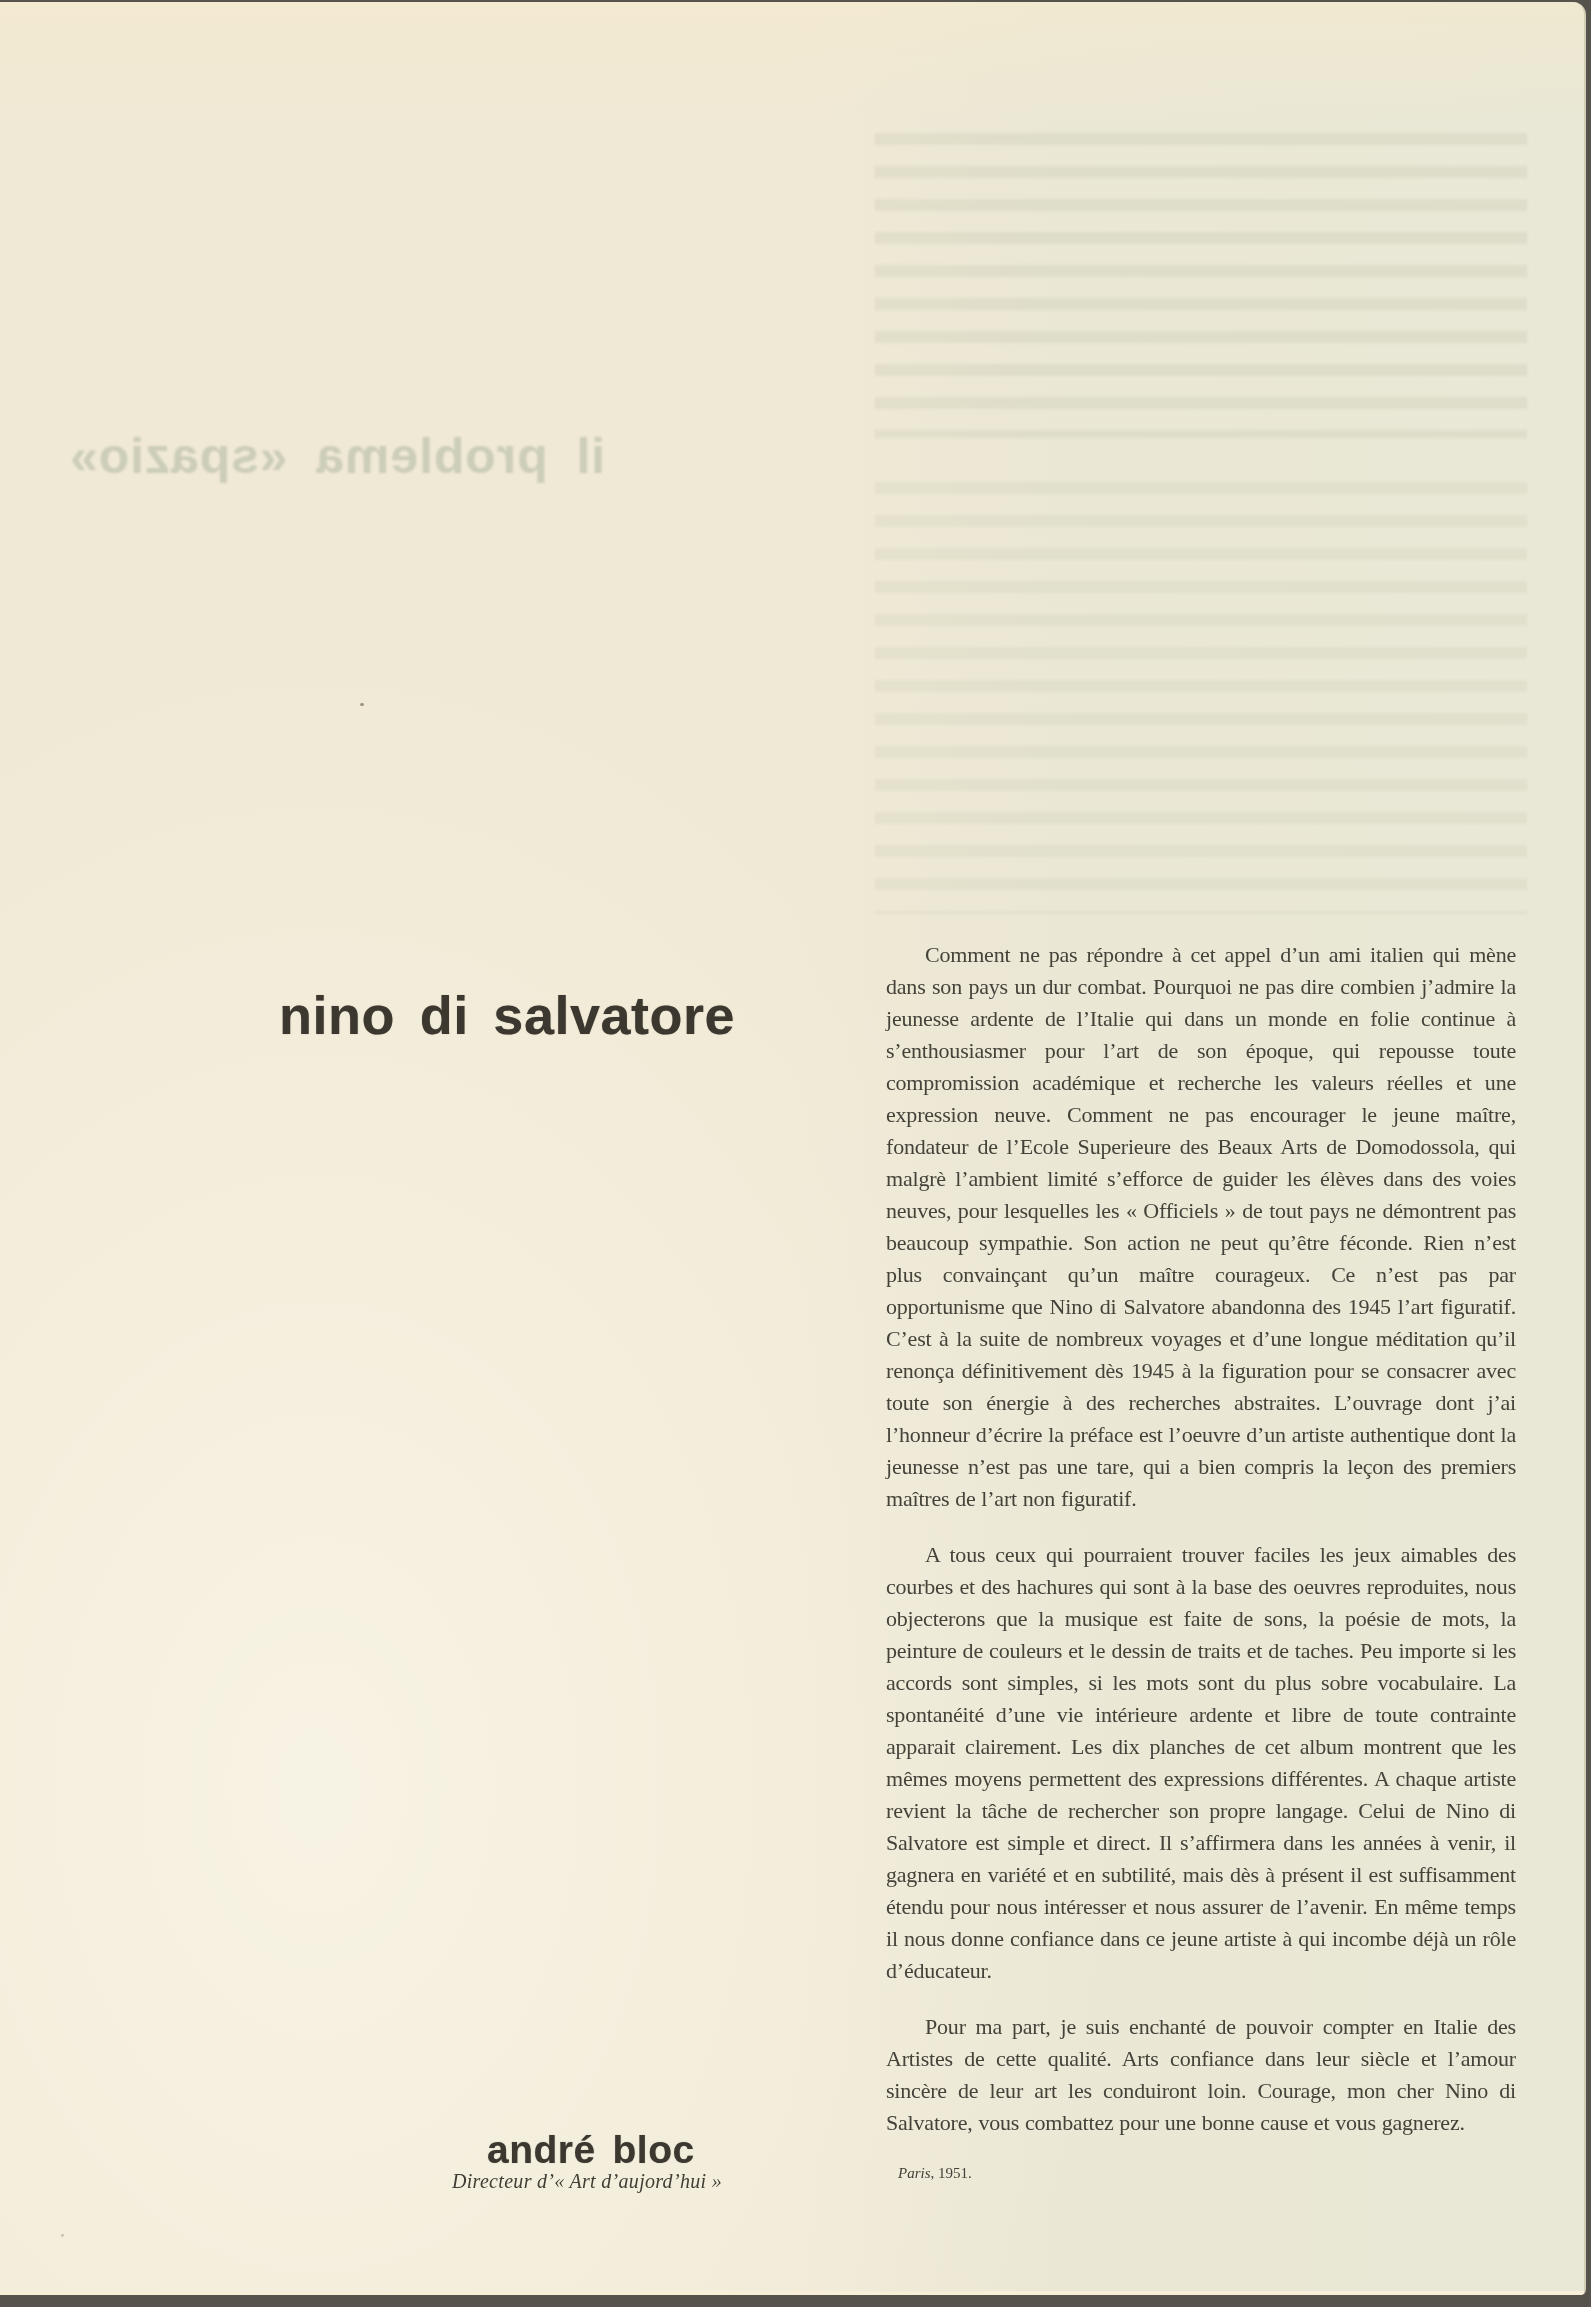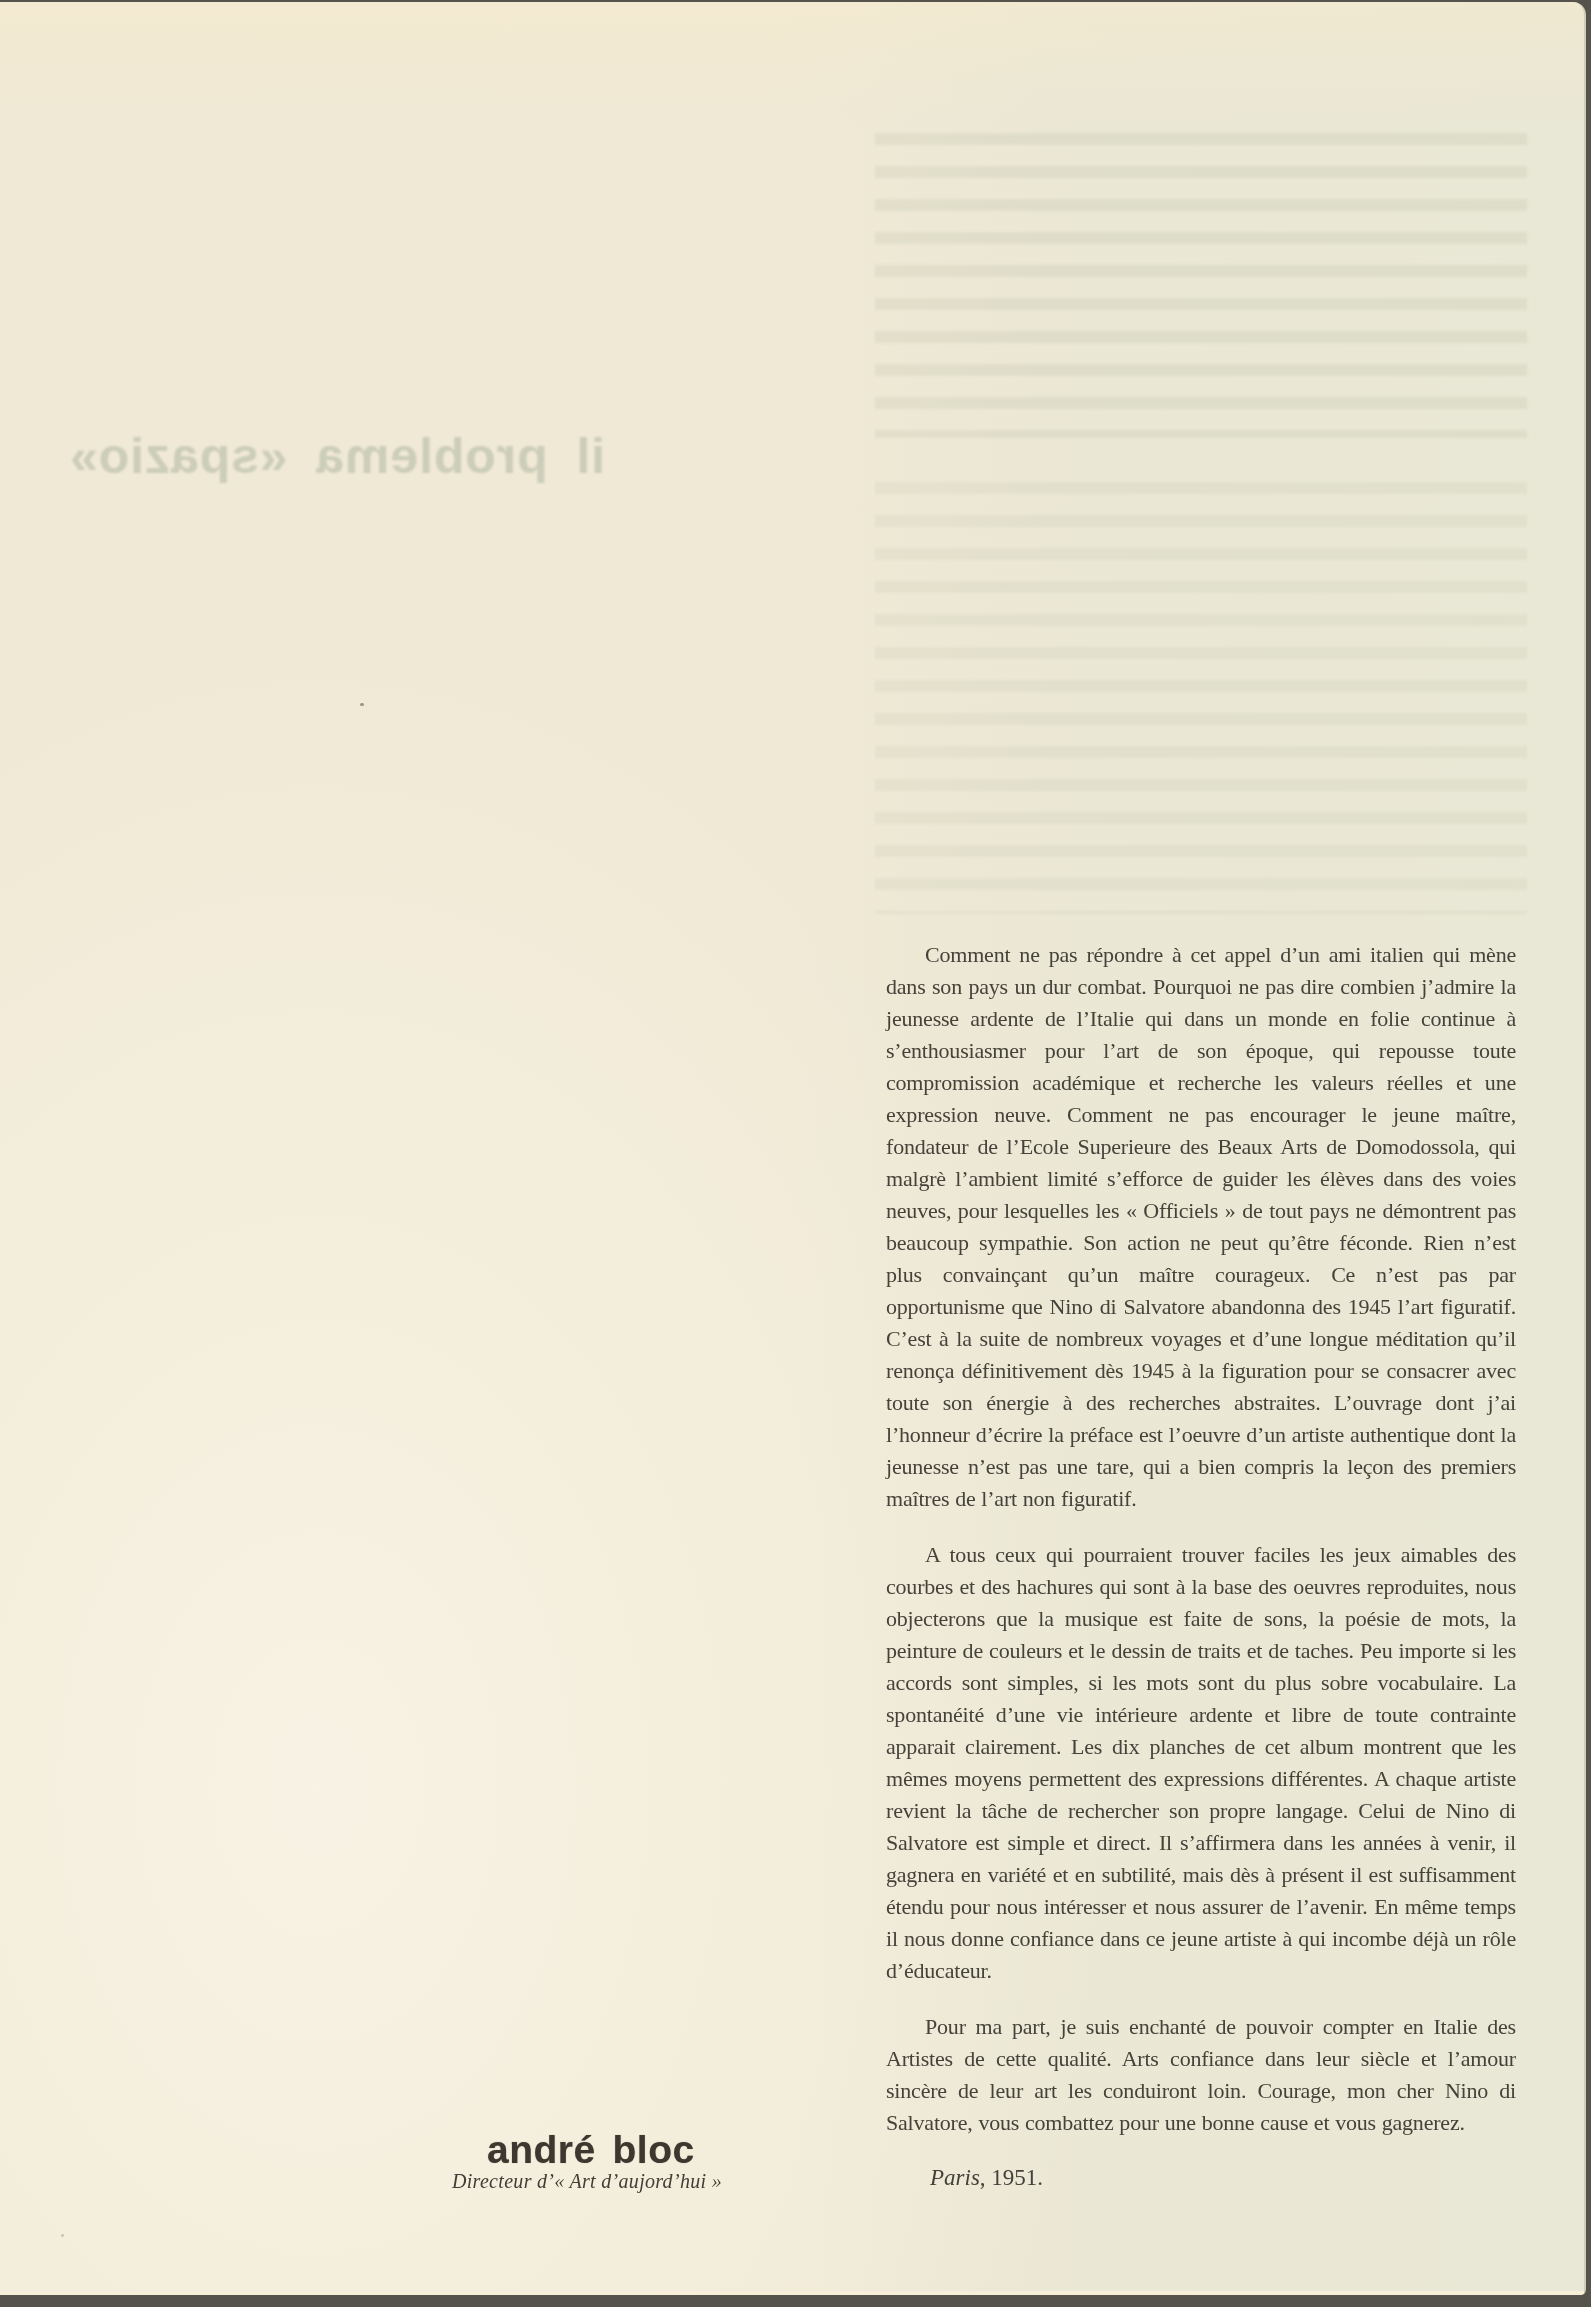--- a/index.html
+++ b/index.html
@@ -117,23 +117,23 @@
     font-size: 20px;
     font-style: italic;
     letter-spacing: 0.3px;
     color: #403d35;
     white-space: nowrap;
     margin-left: 8px;
   }
 
   .dateline {
     position: absolute;
-    left: 930px;
+    left: 898px;
     top: 2163px;
-    font-size: 23px;
+    font-size: 15px;
     color: #44413a;
     white-space: nowrap;
     text-align: right;
   }
   .dateline .place { font-style: italic; }
 
   .speck {
     position: absolute;
     border-radius: 50%;
     background: rgba(92, 82, 62, 0.55);
@@ -143,20 +143,21 @@
 </style>
 </head>
 <body>
 
 <div class="page">
 
   <div class="ghost-block ghost-a"></div>
   <div class="ghost-block ghost-b"></div>
   <div class="verso-title">il problema «spazio»</div>
 
+  <h1 class="title">nino di salvatore</h1>
 
   <div class="preface">
     <p>Comment ne pas répondre à cet appel d’un ami italien qui mène dans son pays un dur combat. Pourquoi ne pas dire combien j’admire la jeunesse ardente de l’Italie qui dans un monde en folie continue à s’enthousiasmer pour l’art de son époque, qui repousse toute compromission académique et recherche les valeurs réelles et une expression neuve. Comment ne pas encourager le jeune maître, fondateur de l’Ecole Superieure des Beaux Arts de Domodossola, qui malgrè l’ambient limité s’efforce de guider les élèves dans des voies neuves, pour lesquelles les « Officiels » de tout pays ne démontrent pas beaucoup sympathie. Son action ne peut qu’être féconde. Rien n’est plus convainçant qu’un maître courageux. Ce n’est pas par opportunisme que Nino di Salvatore abandonna des 1945 l’art figuratif. C’est à la suite de nombreux voyages et d’une longue méditation qu’il renonça définitivement dès 1945 à la figuration pour se consacrer avec toute son énergie à des recherches abstraites. L’ouvrage dont j’ai l’honneur d’écrire la préface est l’oeuvre d’un artiste authentique dont la jeunesse n’est pas une tare, qui a bien compris la leçon des premiers maîtres de l’art non figuratif.</p>
     <p>A tous ceux qui pourraient trouver faciles les jeux aimables des courbes et des hachures qui sont à la base des oeuvres reproduites, nous objecterons que la musique est faite de sons, la poésie de mots, la peinture de couleurs et le dessin de traits et de taches. Peu importe si les accords sont simples, si les mots sont du plus sobre vocabulaire. La spontanéité d’une vie intérieure ardente et libre de toute contrainte apparait clairement. Les dix planches de cet album montrent que les mêmes moyens permettent des expressions différentes. A chaque artiste revient la tâche de rechercher son propre langage. Celui de Nino di Salvatore est simple et direct. Il s’affirmera dans les années à venir, il gagnera en variété et en subtilité, mais dès à présent il est suffisamment étendu pour nous intéresser et nous assurer de l’avenir. En même temps il nous donne confiance dans ce jeune artiste à qui incombe déjà un rôle d’éducateur.</p>
     <p>Pour ma part, je suis enchanté de pouvoir compter en Italie des Artistes de cette qualité. Arts confiance dans leur siècle et l’amour sincère de leur art les conduiront loin. Courage, mon cher Nino di Salvatore, vous combattez pour une bonne cause et vous gagnerez.</p>
   </div>
 
   <h2 class="sig-name">andré bloc</h2>
   <div class="sig-role">Directeur d’« Art d’aujord’hui »</div>
 

